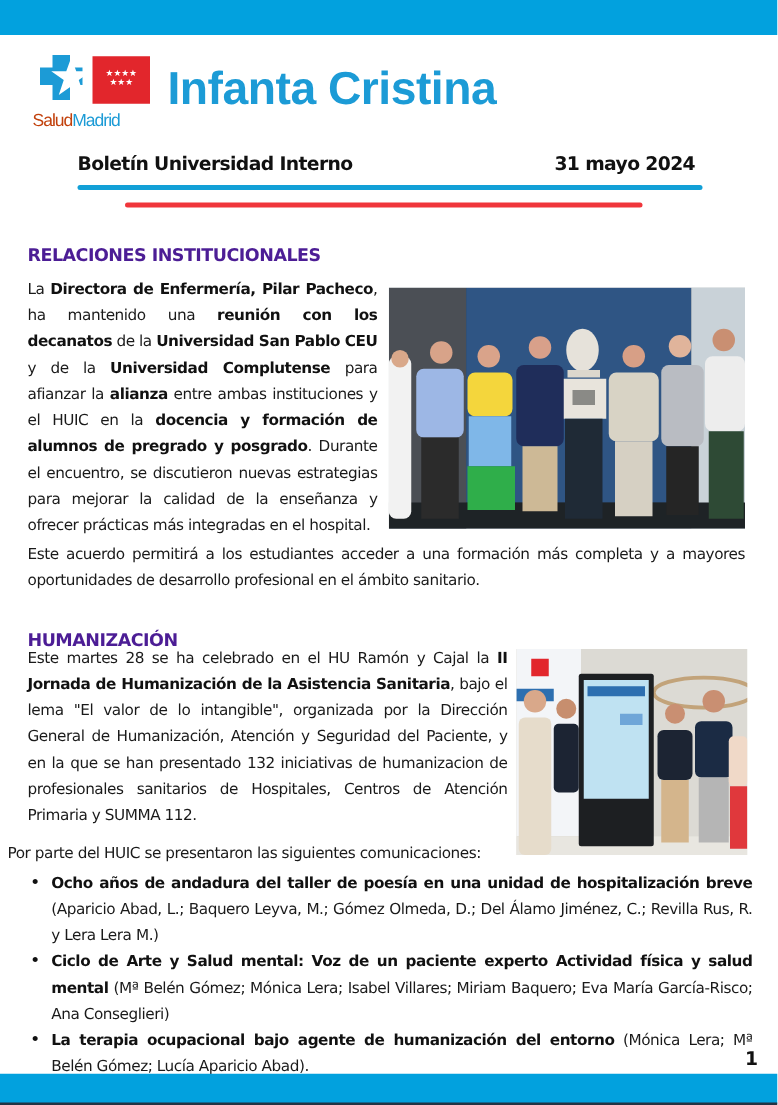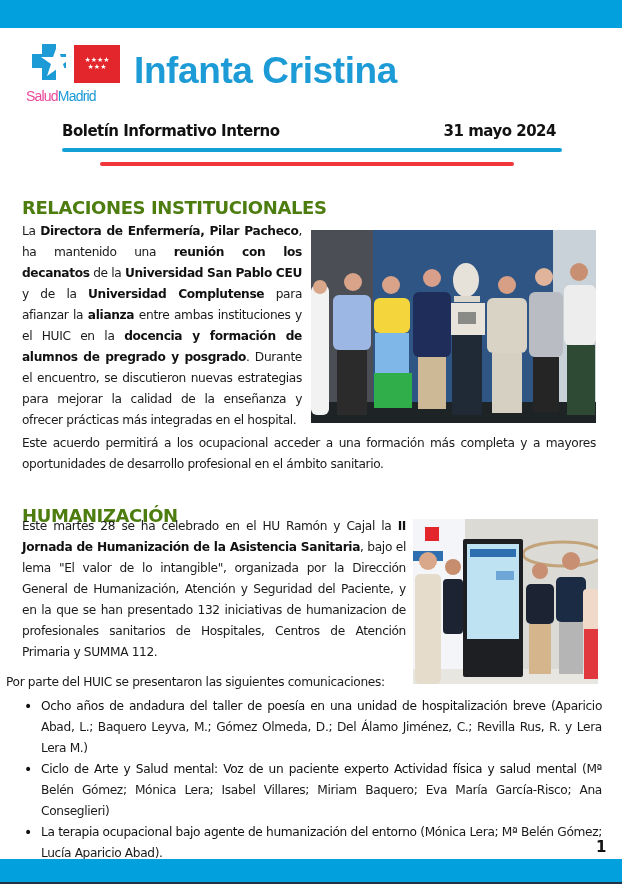--- a/index.html
+++ b/index.html
@@ -6,43 +6,43 @@
   html, body { width: 622px; height: 884px; overflow: hidden; background: #ffffff; }
   body { position: relative; font-family: "Liberation Sans", sans-serif; color: #1a1a1a; }
 
   .top-band { position: absolute; left: 0; top: 0; width: 622px; height: 28px; background: #02A1DE; }
 
   .logo { position: absolute; left: 26px; top: 40px; width: 100px; height: 68px; }
   .logo .cross { position: absolute; left: 4px; top: 2px; width: 44px; height: 40px; }
   .logo .flag { position: absolute; left: 48px; top: 5px; width: 46px; height: 38px; background: #E2262C; }
   .logo .stars { position: absolute; left: 0; top: 11px; width: 46px; text-align: center; color: #fff; font-size: 7px; line-height: 7px; letter-spacing: 0px; }
   .logo .brand { position: absolute; left: 0px; top: 48px; font-size: 14px; letter-spacing: -0.8px; white-space: nowrap; font-family: "Liberation Sans", sans-serif; }
-  .logo .brand .salud { color: #ec4899; }
+  .logo .brand .salud { color: #c2410c; }
   .logo .brand .madrid { color: #1C9BD6; }
 
   .title { position: absolute; left: 134px; top: 36px; color: #1C9BD6; font-family: "Liberation Sans", sans-serif; font-weight: bold; line-height: 1; }
   .title .l1 { font-size: 27px; letter-spacing: -0.3px; display: block; }
   .title .l2 { font-size: 37px; letter-spacing: -0.4px; display: block; margin-top: 16px; }
 
   .bulletin { position: absolute; left: 62px; top: 122px; font-size: 15px; font-weight: bold; color: #111; font-family: "DejaVu Sans", sans-serif; letter-spacing: -0.5px; }
   .date { position: absolute; right: 66px; top: 122px; font-size: 15px; font-weight: bold; color: #111; font-family: "DejaVu Sans", sans-serif; letter-spacing: -0.5px; }
   .rule-blue { position: absolute; left: 62px; top: 148px; width: 500px; height: 4px; background: #12A0D7; border-radius: 2px; }
   .rule-red { position: absolute; left: 100px; top: 162px; width: 414px; height: 4px; background: #F0363B; border-radius: 2px; }
 
-  .section-heading { position: absolute; font-size: 18px; font-weight: bold; color: #4d7c0f; font-family: "DejaVu Sans", sans-serif; letter-spacing: -0.4px; }
+  .section-heading { position: absolute; font-size: 14px; font-weight: bold; color: #4c1d95; font-family: "DejaVu Sans", sans-serif; letter-spacing: -0.4px; }
 
   .para { position: absolute; font-family: "DejaVu Sans", sans-serif; font-size: 12.2px; line-height: 21px; color: #1a1a1a; text-align: justify; letter-spacing: -0.35px; }
   .para b { font-weight: bold; color: #111; }
 
   .photo { position: absolute; overflow: hidden; }
 
   .bullets { position: absolute; left: 22px; top: 696px; width: 580px; font-family: "DejaVu Sans", sans-serif; font-size: 12.2px; line-height: 21px; letter-spacing: -0.35px; color: #1a1a1a; }
   .bullet-item { position: relative; padding-left: 19px; text-align: justify; }
   .bullet-item::before { content: "•"; position: absolute; left: 2px; top: 0; font-size: 14px; color: #111; }
-  .bullet-item b { font-weight: normal; color: #111; }
+  .bullet-item b { font-weight: bold; color: #111; }
 
   .page-number { position: absolute; left: 596px; top: 838px; font-size: 15px; font-weight: bold; font-family: "DejaVu Sans", sans-serif; color: #111; }
   .bottom-band { position: absolute; left: 0; top: 859px; width: 622px; height: 24px; background: #02A1DE; }
   .bottom-strip { position: absolute; left: 0; top: 882px; width: 622px; height: 2px; background: #223344; }
 </style>
 </head>
 <body>
 
 <div class="top-band"></div>
 
@@ -57,21 +57,21 @@
   </div>
   <div class="brand">
     <span class="salud">Salud</span><span class="madrid">Madrid</span>
   </div>
 </div>
 
 <div class="title">
   <span class="l2">Infanta Cristina</span>
 </div>
 
-<div class="bulletin">Boletín Informativo Interno</div>
+<div class="bulletin">Boletín Universidad Interno</div>
 <div class="date">31 mayo 2024</div>
 <div class="rule-blue"></div>
 <div class="rule-red"></div>
 
 <div class="section-heading" style="left:22px; top:197px;">RELACIONES INSTITUCIONALES</div>
 
 <div class="para" id="s1p" style="left:22px; top:221px; width:280px;"><span>La </span><b>Directora de Enfermería, Pilar Pacheco</b><span>, ha mantenido una </span><b>reunión con los  decanatos</b><span> de la </span><b>Universidad San Pablo CEU</b><span> y de la </span><b>Universidad Complutense</b><span> para afianzar la </span><b>alianza</b><span> entre ambas instituciones y el HUIC en la </span><b>docencia y formación de alumnos de pregrado y posgrado</b><span>. Durante el encuentro, se discutieron nuevas estrategias para mejorar la calidad de la enseñanza y ofrecer prácticas más integradas en el hospital.</span></div>
 
 <div class="photo" style="left:311px; top:230px; width:285px; height:193px;">
   <svg width="285" height="193" viewBox="0 0 285 193">
@@ -106,21 +106,21 @@
       <rect x="218" y="62" width="34" height="65" fill="#B9BCC2" rx="6"></rect>
       <rect x="222" y="127" width="26" height="55" fill="#252525"></rect>
       <circle cx="233" cy="47" r="9" fill="#E0B49B"></circle>
       <rect x="253" y="55" width="32" height="60" fill="#EDEDED" rx="6"></rect>
       <rect x="256" y="115" width="28" height="70" fill="#2E4A35"></rect>
       <circle cx="268" cy="42" r="9" fill="#C98F72"></circle>
     </g>
   </svg>
 </div>
 
-<div class="para" style="left:22px; top:433px; width:574px;">Este acuerdo permitirá a los ocupacional acceder a una formación más completa y a mayores oportunidades de desarrollo profesional en el ámbito sanitario.</div>
+<div class="para" style="left:22px; top:433px; width:574px;">Este acuerdo permitirá a los estudiantes acceder a una formación más completa y a mayores oportunidades de desarrollo profesional en el ámbito sanitario.</div>
 
 <div class="section-heading" style="left:22px; top:505px;">HUMANIZACIÓN</div>
 
 <div class="para" id="s2p" style="left:22px; top:516px; width:384px;"><span>Este martes 28 se ha celebrado en el HU Ramón y Cajal la </span><b>II Jornada de Humanización de la Asistencia Sanitaria</b><span>, bajo el lema "El valor de lo intangible", organizada por la Dirección General de Humanización, Atención y Seguridad del Paciente, y en la que se han presentado 132 iniciativas de humanizacion de profesionales sanitarios de Hospitales, Centros de Atención Primaria y SUMMA 112.</span></div>
 
 <div class="photo" style="left:413px; top:519px; width:185px; height:165px;">
   <svg width="185" height="165" viewBox="0 0 185 165">
     <rect x="0" y="0" width="185" height="165" fill="#D4D2CC"></rect>
     <rect x="0" y="0" width="52" height="150" fill="#F3F5F8"></rect>
     <rect x="12" y="8" width="14" height="14" fill="#E2262C"></rect>

